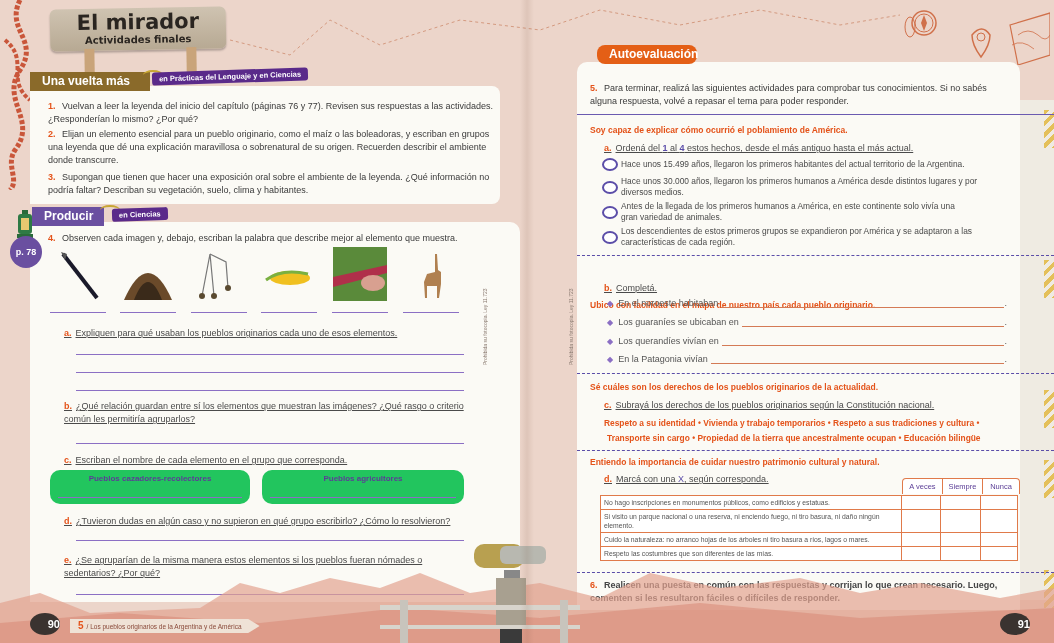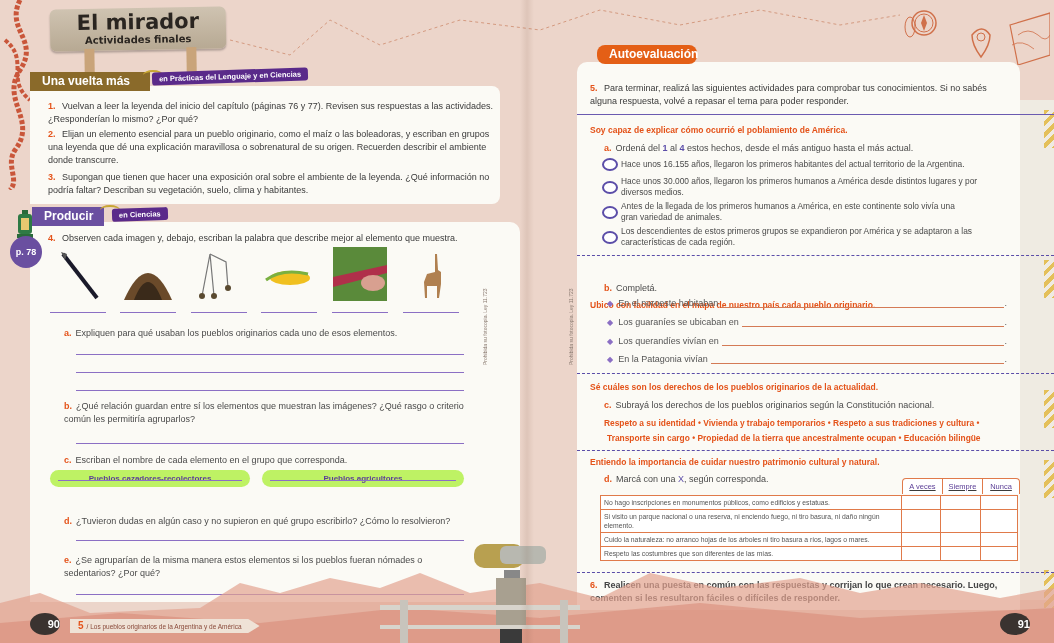--- a/index.html
+++ b/index.html
@@ -30,44 +30,44 @@
   
   .card { position: absolute; background: #fbfaf5; }
   .card-top-left { left: 30px; top: 86px; width: 470px; height: 118px; border-radius: 0 8px 8px 0; }
   .card-bottom-left { left: 30px; top: 222px; width: 490px; height: 380px; border-radius: 0 10px 0 0; }
   .card-right { left: 577px; top: 62px; width: 443px; height: 548px; border-radius: 10px 10px 0 0; }
   .right-strip { position: absolute; left: 1020px; top: 100px; width: 34px; height: 500px; background: #efebe2; }
   .zigzag { position: absolute; right: 0; width: 10px; height: 38px; background: repeating-linear-gradient(135deg, #e4c05a 0 4px, transparent 4px 8px); }
 
   .item { position: absolute; font-size: 9px; line-height: 13px; color: #3a3a3a; }
   .num { color: #e4531a; font-weight: bold; display: inline-block; width: 14px; }
-  .sub { position: absolute; font-size: 9px; line-height: 13px; color: #4a4a4a; }
+  .sub { position: absolute; font-size: 9px; line-height: 13px; color: #4a4a4a; text-decoration: underline; }
   .letter { color: #e4531a; font-weight: bold; margin-right: 4px; }
   .hline { position: absolute; height: 1px; background: #8b6fc4; }
   .dotline { position: absolute; height: 0; border-top: 1.5px dashed #5b4da8; }
 
   .imgbox { position: absolute; width: 52px; height: 52px; }
-  .group-box { position: absolute; height: 17px; background: #bef264; border-radius: 10px; text-align: center; font-size: 8px; font-weight: bold; color: #5b3e96; padding-top: 4px; }
+  .group-box { position: absolute; height: 34px; background: #22c55e; border-radius: 10px; text-align: center; font-size: 8px; font-weight: bold; color: #5b3e96; padding-top: 4px; }
   .group-box .line { position: absolute; left: 8px; right: 8px; bottom: 6px; height: 1px; background: #8b6fc4; }
 
   .pageref { position: absolute; left: 10px; top: 236px; width: 32px; height: 32px; border-radius: 50%; background: #6a4fa0; color: #fff; font-weight: bold; font-size: 9px; line-height: 32px; text-align: center; }
   .lantern { position: absolute; left: 14px; top: 210px; width: 22px; height: 30px; }
 
   .heading-orange { position: absolute; font-size: 8.5px; font-weight: bold; color: #e4531a; }
   .circle { display: inline-block; width: 16px; height: 13px; border: 2px solid #5b4da8; border-radius: 50%; vertical-align: middle; margin-right: 3px; background: #fff; }
   .order-row { position: absolute; left: 602px; font-size: 8.4px; line-height: 11px; color: #4a4a4a; display: flex; align-items: center; }
   .order-row .circle { flex: 0 0 auto; }
   .bullet-row { position: absolute; left: 607px; font-size: 9px; color: #555; display: flex; align-items: flex-end; }
   .bullet { color: #8b6fc4; margin-right: 5px; font-size: 8px; }
   .fill { border-bottom: 1px solid #d47a55; height: 10px; margin-left: 3px; }
 
   .rights { position: absolute; left: 604px; font-size: 8.4px; font-weight: bold; color: #e4531a; }
 
   .table { position: absolute; left: 600px; top: 477px; width: 420px; }
-  .t-head { position: absolute; left: 302px; top: 0; display: flex; border: 1px solid #e07a4a; border-bottom: none; border-radius: 4px 4px 0 0; background: #fff; text-decoration: underline; }
+  .t-head { position: absolute; left: 302px; top: 0; display: flex; border: 1px solid #e07a4a; border-bottom: none; border-radius: 4px 4px 0 0; background: #fff; }
   .t-head div { width: 40px; font-size: 7.5px; color: #5b3e96; text-align: center; padding: 3px 0; border-right: 1px solid #e07a4a; }
   .t-head div:last-child { border-right: none; width: 36px; }
   .t-body { position: absolute; left: 0; top: 17px; width: 418px; border: 1px solid #e07a4a; background: #fff; }
   .t-row { display: flex; border-bottom: 1px solid #e07a4a; }
   .t-row:last-child { border-bottom: none; }
   .t-row .q { width: 302px; font-size: 6.8px; color: #555; padding: 2px 3px; line-height: 9px; border-right: 1px solid #e07a4a; }
   .t-row .c { width: 40px; border-right: 1px solid #e07a4a; }
   .t-row .c:last-child { border-right: none; width: 36px; }
 
   .mountains { position: absolute; left: 0; bottom: 0; width: 1054px; height: 80px; }
@@ -231,21 +231,21 @@
     <span class="num">5.</span><span>Para terminar, realizá las siguientes actividades para comprobar tus conocimientos. Si no sabés alguna respuesta, volvé a repasar el tema para poder responder.</span>
   </div>
   <div class="hline" style="left:577px;top:114px;width:477px;background:#6a5ab0;"></div>
 
   <div class="heading-orange" style="left:590px;top:125px;">Soy capaz de explicar cómo ocurrió el poblamiento de América.</div>
   <div class="sub" style="left:604px;top:142px;">
     <span class="letter">a.</span><span>Ordená del </span><span style="color:#5b4da8;font-weight:bold">1</span><span> al </span><span style="color:#5b4da8;font-weight:bold">4</span><span> estos hechos, desde el más antiguo hasta el más actual.</span>
   </div>
   <div class="order-row" style="top:158px;width:420px;">
     <span class="circle"></span>
-      <span>Hace unos 16.155 años, llegaron los primeros habitantes del actual territorio de la Argentina.</span>
+      <span>Hace unos 15.499 años, llegaron los primeros habitantes del actual territorio de la Argentina.</span>
   </div>
   <div class="order-row" style="top:176px;width:400px;">
     <span class="circle"></span>
       <span>Hace unos 30.000 años, llegaron los primeros humanos a América desde distintos lugares y por diversos medios.</span>
   </div>
   <div class="order-row" style="top:201px;width:370px;">
     <span class="circle"></span>
       <span>Antes de la llegada de los primeros humanos a América, en este continente solo vivía una gran variedad de animales.</span>
   </div>
   <div class="order-row" style="top:226px;width:400px;">

